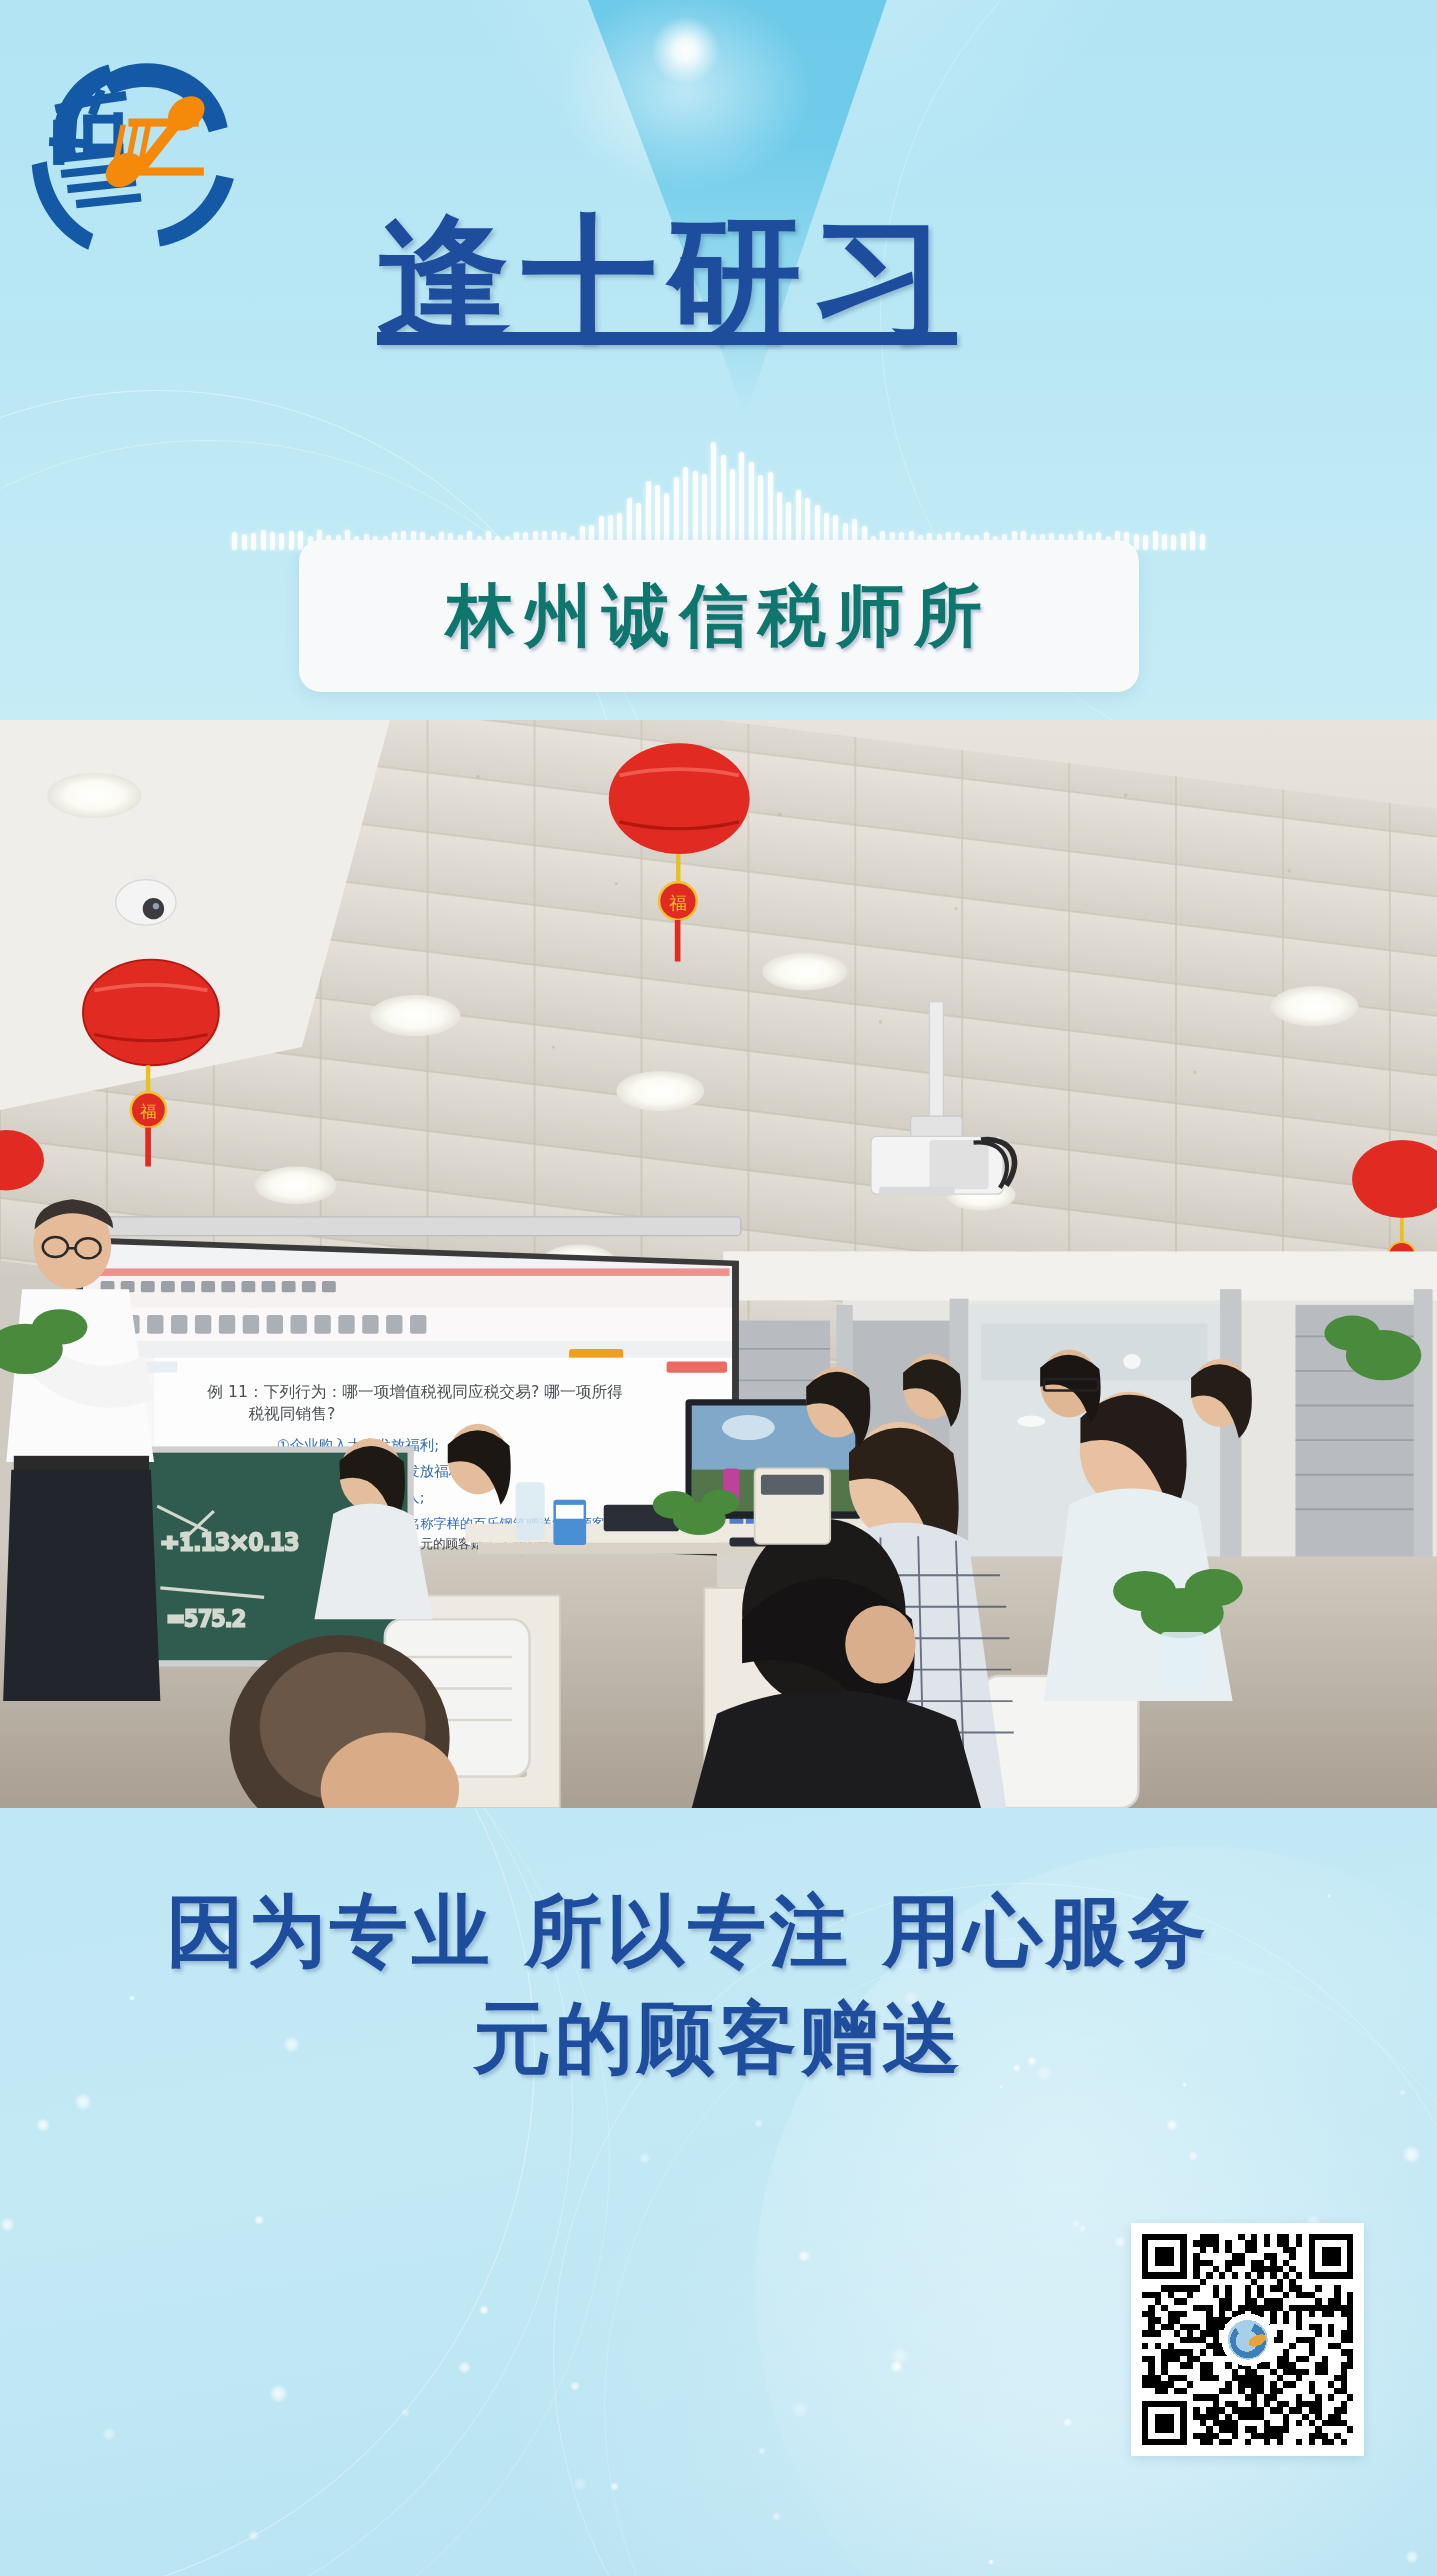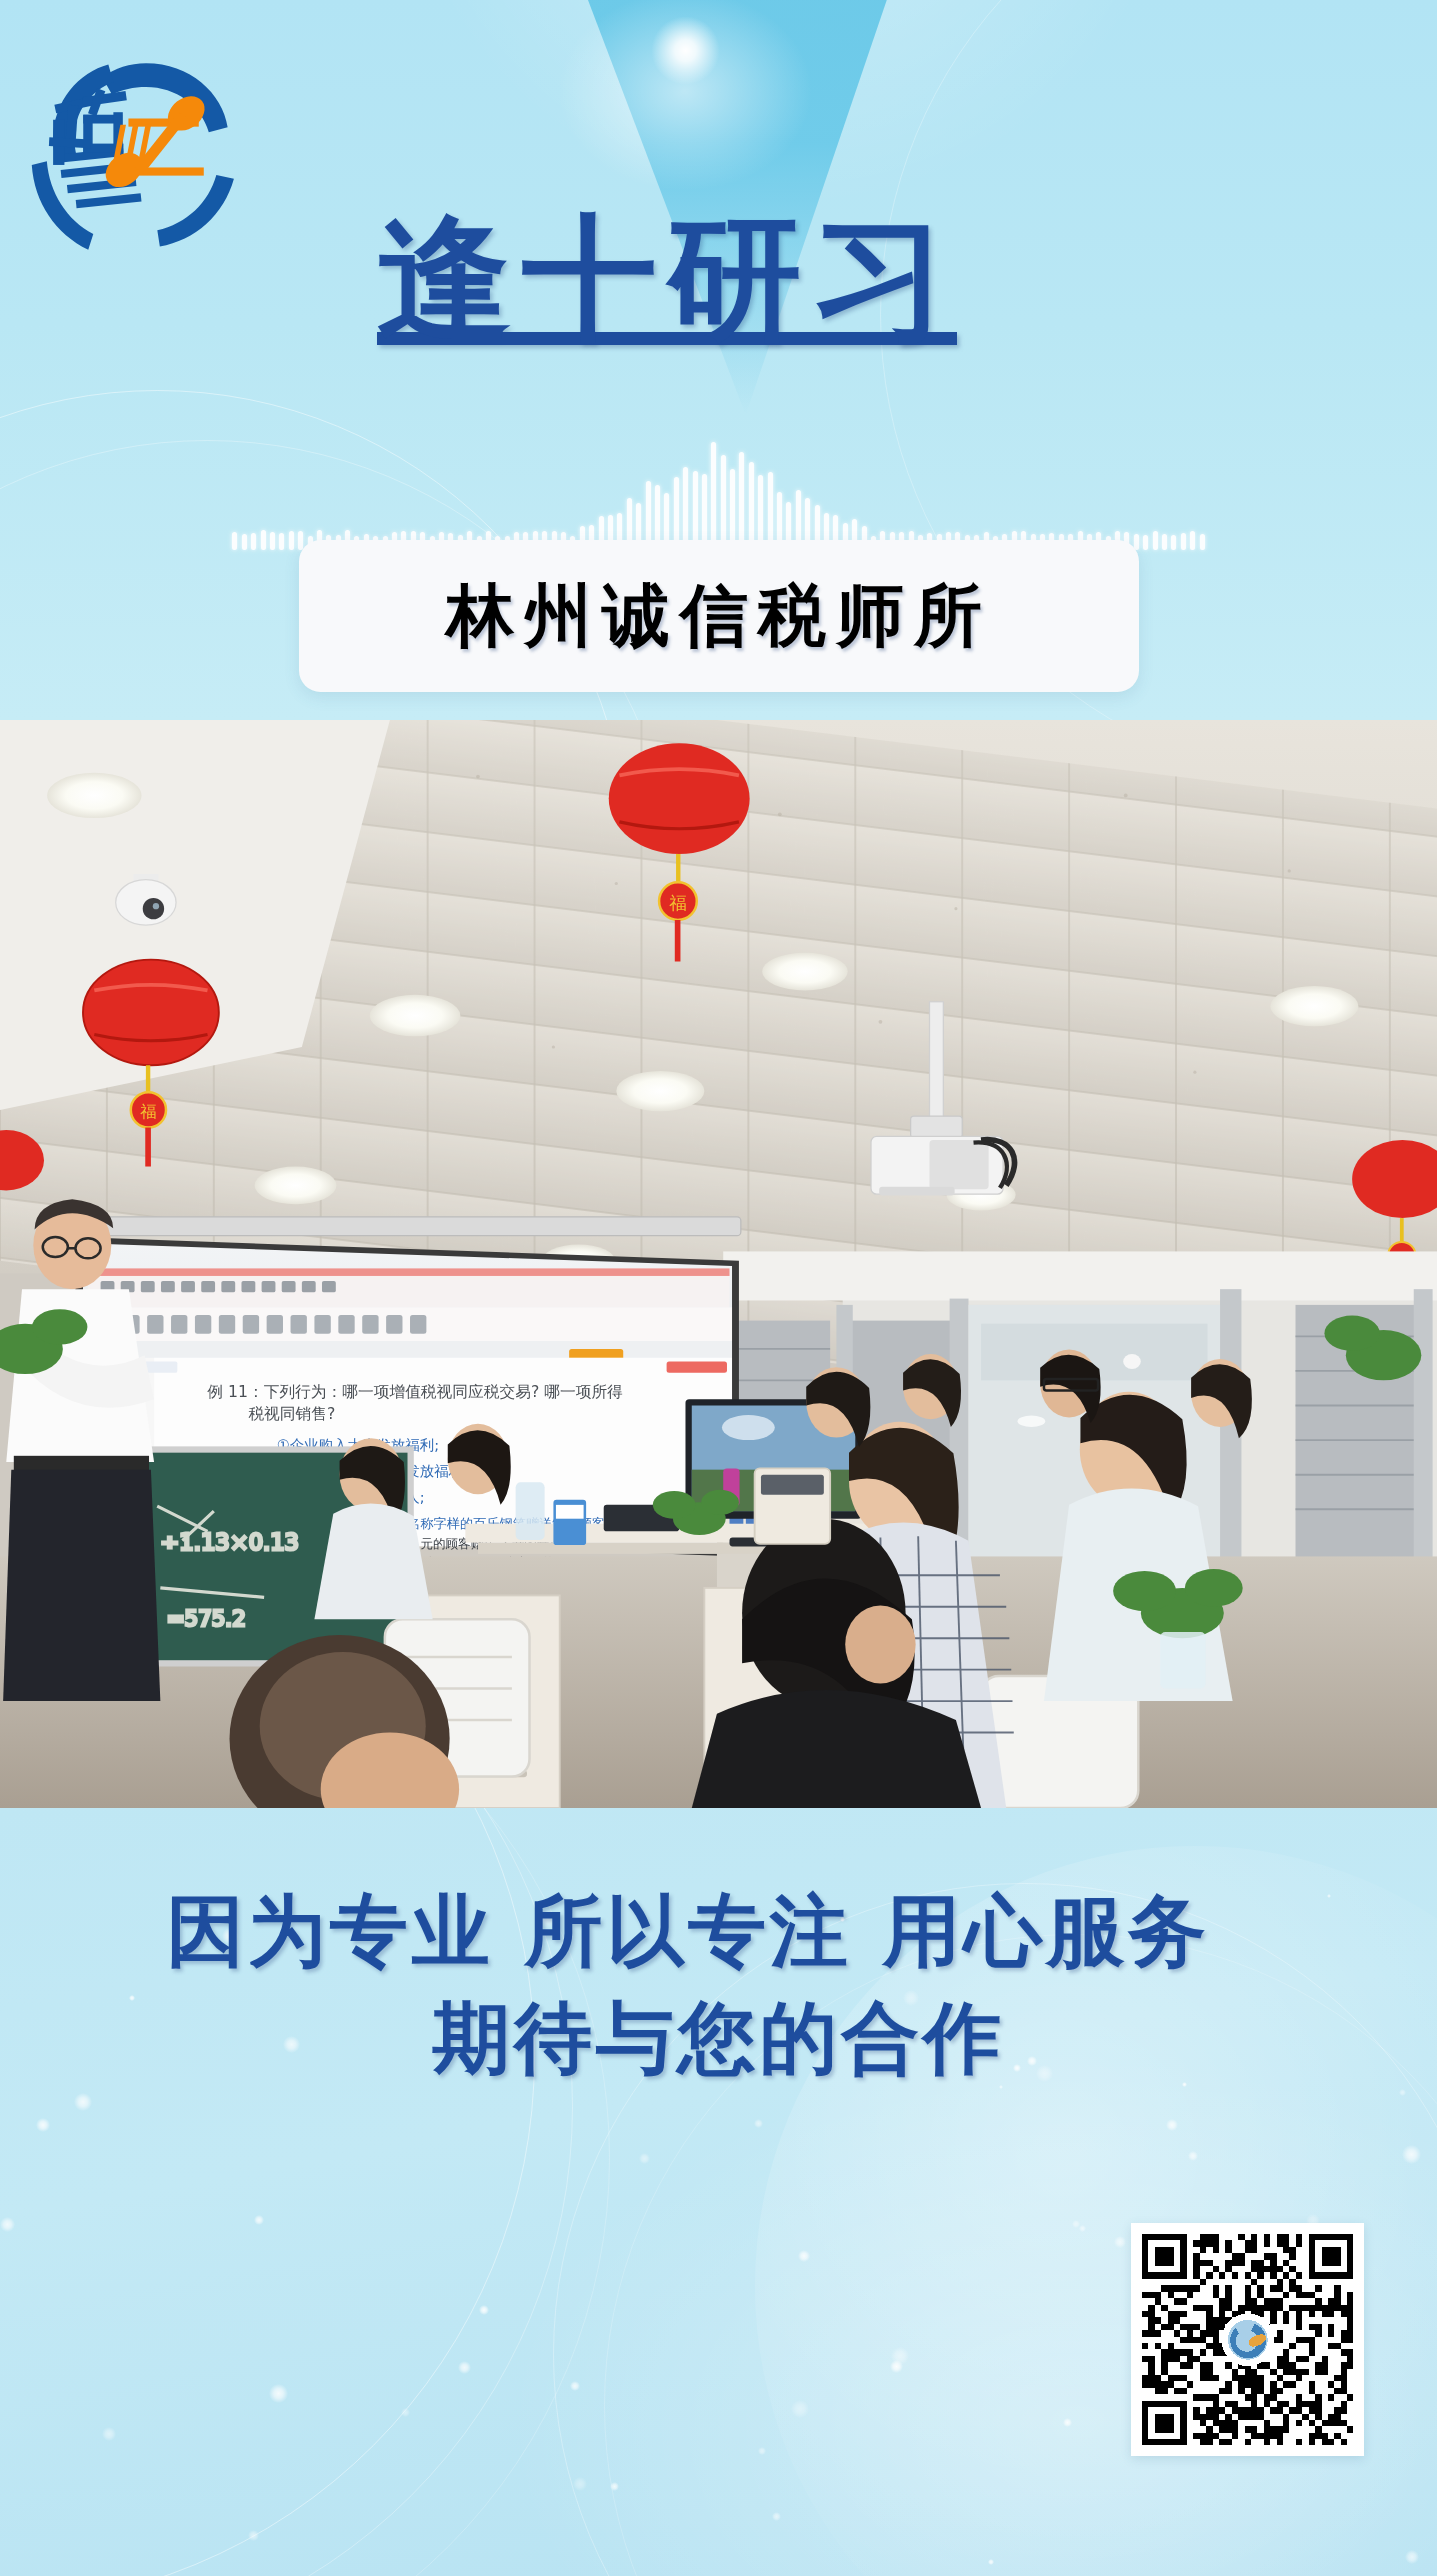--- a/index.html
+++ b/index.html
@@ -77,21 +77,21 @@
   }
 
   
   .pill{
     position:absolute; left:299px; top:540px; width:840px; height:152px;
     background:#f8f9fb; border-radius:21.4px;
     box-shadow:0 5px 16.4px rgba(60,110,150,.12);
     display:flex; align-items:center; justify-content:center;
   }
   .pill-text{
-    font-size:68px; font-weight:bold; letter-spacing:10px; color:#000000;
+    font-size:68px; font-weight:bold; letter-spacing:10px; color:#0f766e;
     font-family:"DejaVu Sans","Liberation Sans",sans-serif;
     text-shadow:1.9px 2.5px 3.1px rgba(30,60,120,.28);
     white-space:nowrap;
   }
 
   
   .photo{
     position:absolute; left:0; top:720px; width:1437px; height:1088px;
     overflow:hidden; background:#cfcac2;
   }
@@ -744,21 +744,21 @@
         <div class="sparkle" style="width: 7px; height: 7px; left: 1399px; top: 281px; opacity: 0.48;"></div>
         <div class="sparkle" style="width: 14.4px; height: 14.4px; left: 102px; top: 619px; opacity: 0.5;"></div>
         <div class="sparkle" style="width: 9px; height: 9px; left: 610px; top: 674px; opacity: 0.78;"></div>
         <div class="sparkle" style="width: 10.4px; height: 10.4px; left: 1188px; top: 343px; opacity: 0.69;"></div>
         <div class="sparkle" style="width: 8px; height: 8px; left: 758px; top: 639px; opacity: 0.51;"></div>
         <div class="sparkle" style="width: 17.4px; height: 17.4px; left: 1036px; top: 257px; opacity: 0.42;"></div>
       </div>
   </div>
 
   <div class="slogan1">因为专业 所以专注 用心服务</div>
-  <div class="slogan2">期待与您的合作</div>
+  <div class="slogan2">元的顾客赠送</div>
 
 
   <div class="qr-card">
     <svg id="qrsvg" viewBox="0 0 33 33" xmlns="http://www.w3.org/2000/svg" shape-rendering="crispEdges">
       <rect width="33" height="33" fill="#ffffff"></rect>
       <g id="qrmods" fill="#000000">
           <path d="M0,0h1v1h-1zM1,0h1v1h-1zM2,0h1v1h-1zM3,0h1v1h-1zM4,0h1v1h-1zM5,0h1v1h-1zM6,0h1v1h-1zM9,0h1v1h-1zM10,0h1v1h-1zM11,0h1v1h-1zM15,0h1v1h-1zM17,0h1v1h-1zM19,0h1v1h-1zM21,0h1v1h-1zM22,0h1v1h-1zM24,0h1v1h-1zM26,0h1v1h-1zM27,0h1v1h-1zM28,0h1v1h-1zM29,0h1v1h-1zM30,0h1v1h-1zM31,0h1v1h-1zM32,0h1v1h-1zM0,1h1v1h-1zM6,1h1v1h-1zM8,1h1v1h-1zM9,1h1v1h-1zM10,1h1v1h-1zM11,1h1v1h-1zM13,1h1v1h-1zM16,1h1v1h-1zM17,1h1v1h-1zM19,1h1v1h-1zM21,1h1v1h-1zM22,1h1v1h-1zM24,1h1v1h-1zM26,1h1v1h-1zM32,1h1v1h-1zM0,2h1v1h-1zM2,2h1v1h-1zM3,2h1v1h-1zM4,2h1v1h-1zM6,2h1v1h-1zM9,2h1v1h-1zM11,2h1v1h-1zM13,2h1v1h-1zM16,2h1v1h-1zM17,2h1v1h-1zM22,2h1v1h-1zM23,2h1v1h-1zM26,2h1v1h-1zM28,2h1v1h-1zM29,2h1v1h-1zM30,2h1v1h-1zM32,2h1v1h-1zM0,3h1v1h-1zM2,3h1v1h-1zM3,3h1v1h-1zM4,3h1v1h-1zM6,3h1v1h-1zM8,3h1v1h-1zM14,3h1v1h-1zM15,3h1v1h-1zM19,3h1v1h-1zM20,3h1v1h-1zM23,3h1v1h-1zM26,3h1v1h-1zM28,3h1v1h-1zM29,3h1v1h-1zM30,3h1v1h-1zM32,3h1v1h-1zM0,4h1v1h-1zM2,4h1v1h-1zM3,4h1v1h-1zM4,4h1v1h-1zM6,4h1v1h-1zM8,4h1v1h-1zM9,4h1v1h-1zM10,4h1v1h-1zM13,4h1v1h-1zM14,4h1v1h-1zM15,4h1v1h-1zM17,4h1v1h-1zM18,4h1v1h-1zM20,4h1v1h-1zM22,4h1v1h-1zM26,4h1v1h-1zM28,4h1v1h-1zM29,4h1v1h-1zM30,4h1v1h-1zM32,4h1v1h-1zM0,5h1v1h-1zM6,5h1v1h-1zM8,5h1v1h-1zM11,5h1v1h-1zM13,5h1v1h-1zM17,5h1v1h-1zM18,5h1v1h-1zM19,5h1v1h-1zM20,5h1v1h-1zM21,5h1v1h-1zM23,5h1v1h-1zM26,5h1v1h-1zM32,5h1v1h-1zM0,6h1v1h-1zM1,6h1v1h-1zM2,6h1v1h-1zM3,6h1v1h-1zM4,6h1v1h-1zM5,6h1v1h-1zM6,6h1v1h-1zM8,6h1v1h-1zM10,6h1v1h-1zM12,6h1v1h-1zM14,6h1v1h-1zM16,6h1v1h-1zM18,6h1v1h-1zM20,6h1v1h-1zM22,6h1v1h-1zM24,6h1v1h-1zM26,6h1v1h-1zM27,6h1v1h-1zM28,6h1v1h-1zM29,6h1v1h-1zM30,6h1v1h-1zM31,6h1v1h-1zM32,6h1v1h-1zM9,7h1v1h-1zM17,7h1v1h-1zM21,7h1v1h-1zM23,7h1v1h-1zM3,8h1v1h-1zM4,8h1v1h-1zM5,8h1v1h-1zM6,8h1v1h-1zM7,8h1v1h-1zM8,8h1v1h-1zM11,8h1v1h-1zM13,8h1v1h-1zM16,8h1v1h-1zM18,8h1v1h-1zM20,8h1v1h-1zM21,8h1v1h-1zM23,8h1v1h-1zM24,8h1v1h-1zM27,8h1v1h-1zM30,8h1v1h-1zM0,9h1v1h-1zM1,9h1v1h-1zM2,9h1v1h-1zM4,9h1v1h-1zM7,9h1v1h-1zM11,9h1v1h-1zM13,9h1v1h-1zM16,9h1v1h-1zM18,9h1v1h-1zM22,9h1v1h-1zM24,9h1v1h-1zM25,9h1v1h-1zM26,9h1v1h-1zM30,9h1v1h-1zM32,9h1v1h-1zM2,10h1v1h-1zM5,10h1v1h-1zM6,10h1v1h-1zM12,10h1v1h-1zM13,10h1v1h-1zM16,10h1v1h-1zM17,10h1v1h-1zM19,10h1v1h-1zM20,10h1v1h-1zM21,10h1v1h-1zM27,10h1v1h-1zM29,10h1v1h-1zM30,10h1v1h-1zM32,10h1v1h-1zM1,11h1v1h-1zM3,11h1v1h-1zM8,11h1v1h-1zM9,11h1v1h-1zM10,11h1v1h-1zM12,11h1v1h-1zM13,11h1v1h-1zM15,11h1v1h-1zM16,11h1v1h-1zM17,11h1v1h-1zM18,11h1v1h-1zM19,11h1v1h-1zM20,11h1v1h-1zM21,11h1v1h-1zM23,11h1v1h-1zM24,11h1v1h-1zM25,11h1v1h-1zM26,11h1v1h-1zM27,11h1v1h-1zM28,11h1v1h-1zM29,11h1v1h-1zM30,11h1v1h-1zM31,11h1v1h-1zM32,11h1v1h-1zM0,12h1v1h-1zM1,12h1v1h-1zM4,12h1v1h-1zM5,12h1v1h-1zM6,12h1v1h-1zM10,12h1v1h-1zM12,12h1v1h-1zM14,12h1v1h-1zM15,12h1v1h-1zM17,12h1v1h-1zM18,12h1v1h-1zM20,12h1v1h-1zM22,12h1v1h-1zM24,12h1v1h-1zM26,12h1v1h-1zM28,12h1v1h-1zM29,12h1v1h-1zM31,12h1v1h-1zM32,12h1v1h-1zM1,13h1v1h-1zM2,13h1v1h-1zM4,13h1v1h-1zM5,13h1v1h-1zM10,13h1v1h-1zM11,13h1v1h-1zM12,13h1v1h-1zM13,13h1v1h-1zM15,13h1v1h-1zM17,13h1v1h-1zM20,13h1v1h-1zM22,13h1v1h-1zM24,13h1v1h-1zM32,13h1v1h-1zM1,14h1v1h-1zM3,14h1v1h-1zM4,14h1v1h-1zM6,14h1v1h-1zM7,14h1v1h-1zM8,14h1v1h-1zM10,14h1v1h-1zM11,14h1v1h-1zM12,14h1v1h-1zM14,14h1v1h-1zM16,14h1v1h-1zM18,14h1v1h-1zM19,14h1v1h-1zM24,14h1v1h-1zM26,14h1v1h-1zM27,14h1v1h-1zM29,14h1v1h-1zM32,14h1v1h-1zM0,15h1v1h-1zM1,15h1v1h-1zM2,15h1v1h-1zM5,15h1v1h-1zM7,15h1v1h-1zM9,15h1v1h-1zM10,15h1v1h-1zM11,15h1v1h-1zM13,15h1v1h-1zM16,15h1v1h-1zM17,15h1v1h-1zM19,15h1v1h-1zM21,15h1v1h-1zM27,15h1v1h-1zM29,15h1v1h-1zM31,15h1v1h-1zM32,15h1v1h-1zM6,16h1v1h-1zM7,16h1v1h-1zM8,16h1v1h-1zM9,16h1v1h-1zM11,16h1v1h-1zM15,16h1v1h-1zM16,16h1v1h-1zM17,16h1v1h-1zM20,16h1v1h-1zM21,16h1v1h-1zM24,16h1v1h-1zM25,16h1v1h-1zM26,16h1v1h-1zM31,16h1v1h-1zM32,16h1v1h-1zM0,17h1v1h-1zM2,17h1v1h-1zM4,17h1v1h-1zM10,17h1v1h-1zM11,17h1v1h-1zM12,17h1v1h-1zM14,17h1v1h-1zM16,17h1v1h-1zM23,17h1v1h-1zM26,17h1v1h-1zM29,17h1v1h-1zM30,17h1v1h-1zM3,18h1v1h-1zM4,18h1v1h-1zM5,18h1v1h-1zM6,18h1v1h-1zM7,18h1v1h-1zM9,18h1v1h-1zM11,18h1v1h-1zM12,18h1v1h-1zM13,18h1v1h-1zM15,18h1v1h-1zM16,18h1v1h-1zM17,18h1v1h-1zM22,18h1v1h-1zM26,18h1v1h-1zM31,18h1v1h-1zM32,18h1v1h-1zM0,19h1v1h-1zM1,19h1v1h-1zM3,19h1v1h-1zM4,19h1v1h-1zM5,19h1v1h-1zM7,19h1v1h-1zM8,19h1v1h-1zM15,19h1v1h-1zM16,19h1v1h-1zM17,19h1v1h-1zM21,19h1v1h-1zM22,19h1v1h-1zM24,19h1v1h-1zM25,19h1v1h-1zM28,19h1v1h-1zM32,19h1v1h-1zM1,20h1v1h-1zM3,20h1v1h-1zM6,20h1v1h-1zM7,20h1v1h-1zM9,20h1v1h-1zM10,20h1v1h-1zM13,20h1v1h-1zM15,20h1v1h-1zM16,20h1v1h-1zM18,20h1v1h-1zM19,20h1v1h-1zM21,20h1v1h-1zM22,20h1v1h-1zM23,20h1v1h-1zM27,20h1v1h-1zM28,20h1v1h-1zM31,20h1v1h-1zM32,20h1v1h-1zM1,21h1v1h-1zM3,21h1v1h-1zM9,21h1v1h-1zM10,21h1v1h-1zM14,21h1v1h-1zM16,21h1v1h-1zM17,21h1v1h-1zM20,21h1v1h-1zM22,21h1v1h-1zM23,21h1v1h-1zM24,21h1v1h-1zM25,21h1v1h-1zM27,21h1v1h-1zM28,21h1v1h-1zM31,21h1v1h-1zM0,22h1v1h-1zM1,22h1v1h-1zM2,22h1v1h-1zM4,22h1v1h-1zM5,22h1v1h-1zM6,22h1v1h-1zM9,22h1v1h-1zM10,22h1v1h-1zM11,22h1v1h-1zM14,22h1v1h-1zM15,22h1v1h-1zM16,22h1v1h-1zM17,22h1v1h-1zM18,22h1v1h-1zM21,22h1v1h-1zM24,22h1v1h-1zM30,22h1v1h-1zM31,22h1v1h-1zM0,23h1v1h-1zM1,23h1v1h-1zM2,23h1v1h-1zM3,23h1v1h-1zM4,23h1v1h-1zM7,23h1v1h-1zM13,23h1v1h-1zM15,23h1v1h-1zM16,23h1v1h-1zM17,23h1v1h-1zM18,23h1v1h-1zM20,23h1v1h-1zM22,23h1v1h-1zM23,23h1v1h-1zM26,23h1v1h-1zM29,23h1v1h-1zM31,23h1v1h-1zM2,24h1v1h-1zM3,24h1v1h-1zM5,24h1v1h-1zM6,24h1v1h-1zM12,24h1v1h-1zM13,24h1v1h-1zM15,24h1v1h-1zM17,24h1v1h-1zM18,24h1v1h-1zM20,24h1v1h-1zM21,24h1v1h-1zM26,24h1v1h-1zM30,24h1v1h-1zM31,24h1v1h-1zM8,25h1v1h-1zM9,25h1v1h-1zM10,25h1v1h-1zM11,25h1v1h-1zM16,25h1v1h-1zM17,25h1v1h-1zM19,25h1v1h-1zM20,25h1v1h-1zM24,25h1v1h-1zM27,25h1v1h-1zM29,25h1v1h-1zM32,25h1v1h-1zM0,26h1v1h-1zM1,26h1v1h-1zM2,26h1v1h-1zM3,26h1v1h-1zM4,26h1v1h-1zM5,26h1v1h-1zM6,26h1v1h-1zM11,26h1v1h-1zM13,26h1v1h-1zM14,26h1v1h-1zM17,26h1v1h-1zM19,26h1v1h-1zM21,26h1v1h-1zM22,26h1v1h-1zM24,26h1v1h-1zM25,26h1v1h-1zM26,26h1v1h-1zM27,26h1v1h-1zM31,26h1v1h-1zM0,27h1v1h-1zM6,27h1v1h-1zM8,27h1v1h-1zM10,27h1v1h-1zM11,27h1v1h-1zM12,27h1v1h-1zM14,27h1v1h-1zM15,27h1v1h-1zM16,27h1v1h-1zM17,27h1v1h-1zM18,27h1v1h-1zM20,27h1v1h-1zM21,27h1v1h-1zM23,27h1v1h-1zM24,27h1v1h-1zM26,27h1v1h-1zM27,27h1v1h-1zM30,27h1v1h-1zM31,27h1v1h-1zM0,28h1v1h-1zM2,28h1v1h-1zM3,28h1v1h-1zM4,28h1v1h-1zM6,28h1v1h-1zM8,28h1v1h-1zM9,28h1v1h-1zM10,28h1v1h-1zM11,28h1v1h-1zM13,28h1v1h-1zM15,28h1v1h-1zM16,28h1v1h-1zM17,28h1v1h-1zM18,28h1v1h-1zM22,28h1v1h-1zM25,28h1v1h-1zM27,28h1v1h-1zM29,28h1v1h-1zM30,28h1v1h-1zM0,29h1v1h-1zM2,29h1v1h-1zM3,29h1v1h-1zM4,29h1v1h-1zM6,29h1v1h-1zM9,29h1v1h-1zM11,29h1v1h-1zM12,29h1v1h-1zM13,29h1v1h-1zM14,29h1v1h-1zM19,29h1v1h-1zM22,29h1v1h-1zM24,29h1v1h-1zM26,29h1v1h-1zM28,29h1v1h-1zM29,29h1v1h-1zM30,29h1v1h-1zM31,29h1v1h-1zM0,30h1v1h-1zM2,30h1v1h-1zM3,30h1v1h-1zM4,30h1v1h-1zM6,30h1v1h-1zM10,30h1v1h-1zM12,30h1v1h-1zM13,30h1v1h-1zM14,30h1v1h-1zM16,30h1v1h-1zM17,30h1v1h-1zM19,30h1v1h-1zM20,30h1v1h-1zM21,30h1v1h-1zM22,30h1v1h-1zM27,30h1v1h-1zM32,30h1v1h-1zM0,31h1v1h-1zM6,31h1v1h-1zM8,31h1v1h-1zM9,31h1v1h-1zM10,31h1v1h-1zM11,31h1v1h-1zM14,31h1v1h-1zM17,31h1v1h-1zM18,31h1v1h-1zM19,31h1v1h-1zM20,31h1v1h-1zM21,31h1v1h-1zM26,31h1v1h-1zM27,31h1v1h-1zM28,31h1v1h-1zM30,31h1v1h-1zM0,32h1v1h-1zM1,32h1v1h-1zM2,32h1v1h-1zM3,32h1v1h-1zM4,32h1v1h-1zM5,32h1v1h-1zM6,32h1v1h-1zM9,32h1v1h-1zM10,32h1v1h-1zM12,32h1v1h-1zM13,32h1v1h-1zM16,32h1v1h-1zM19,32h1v1h-1zM21,32h1v1h-1zM24,32h1v1h-1zM26,32h1v1h-1zM28,32h1v1h-1zM29,32h1v1h-1zM31,32h1v1h-1z"></path>
         </g>
       <circle cx="16.5" cy="16.5" r="4.1" fill="#ffffff"></circle>
       <circle cx="16.5" cy="16.5" r="3.1" fill="#a8cfe8"></circle>

